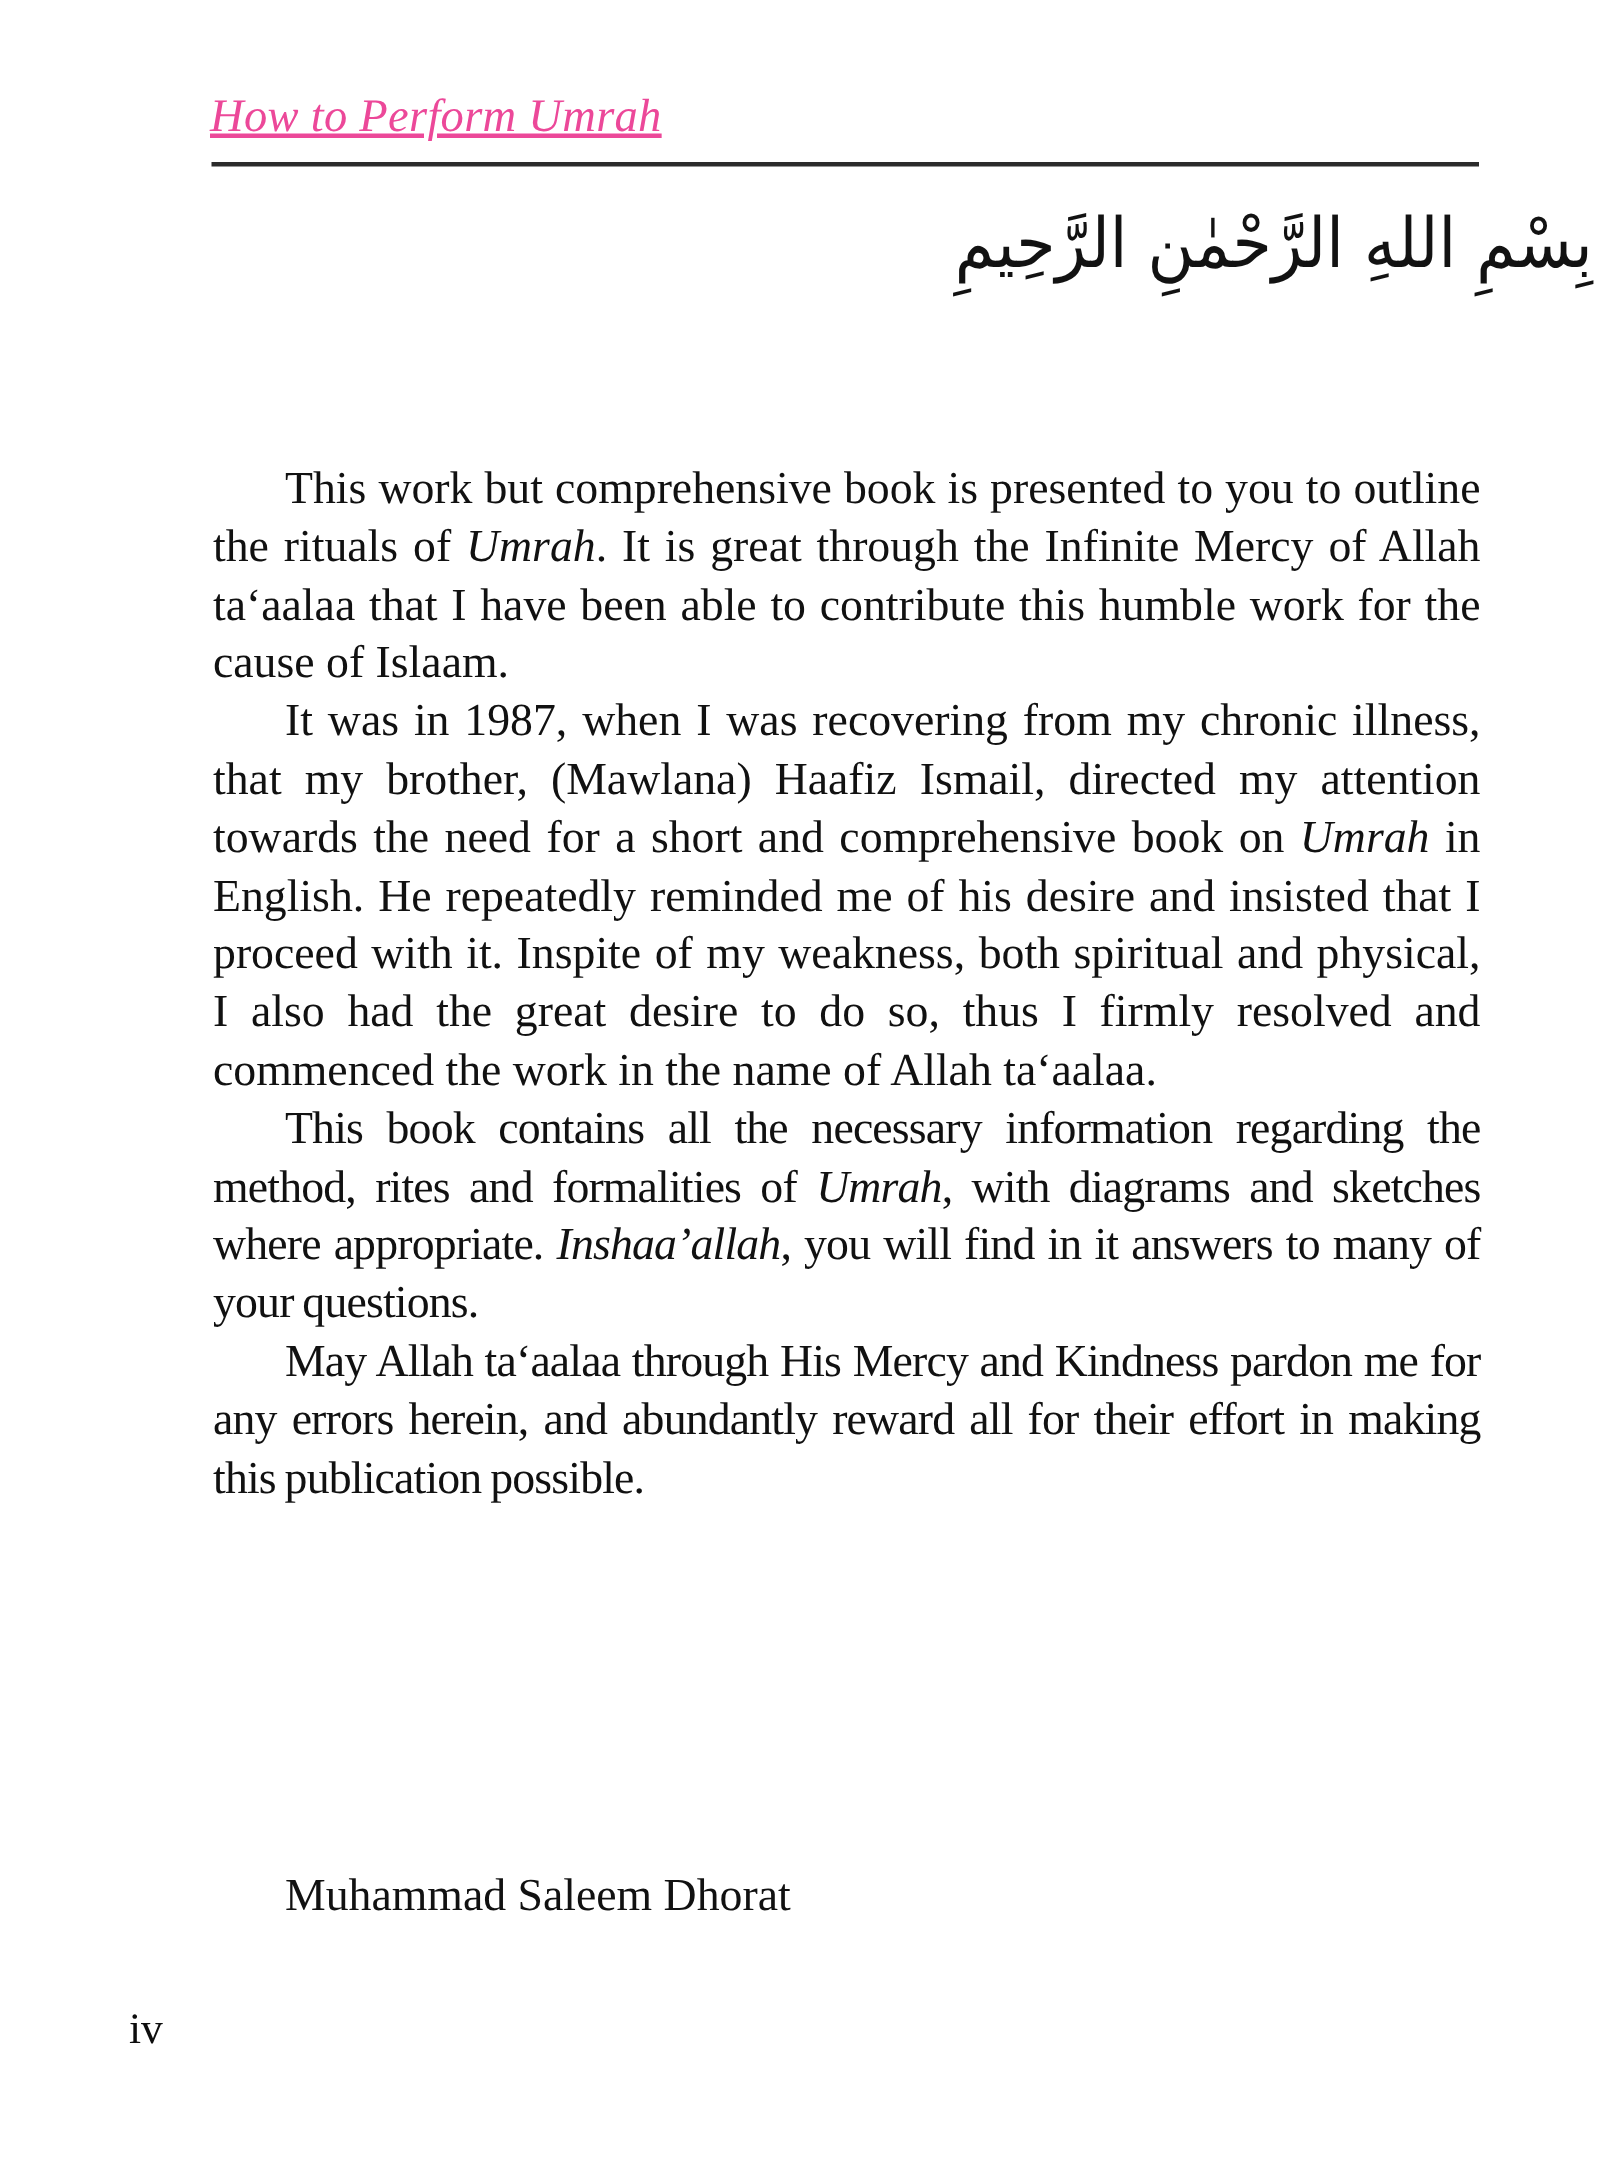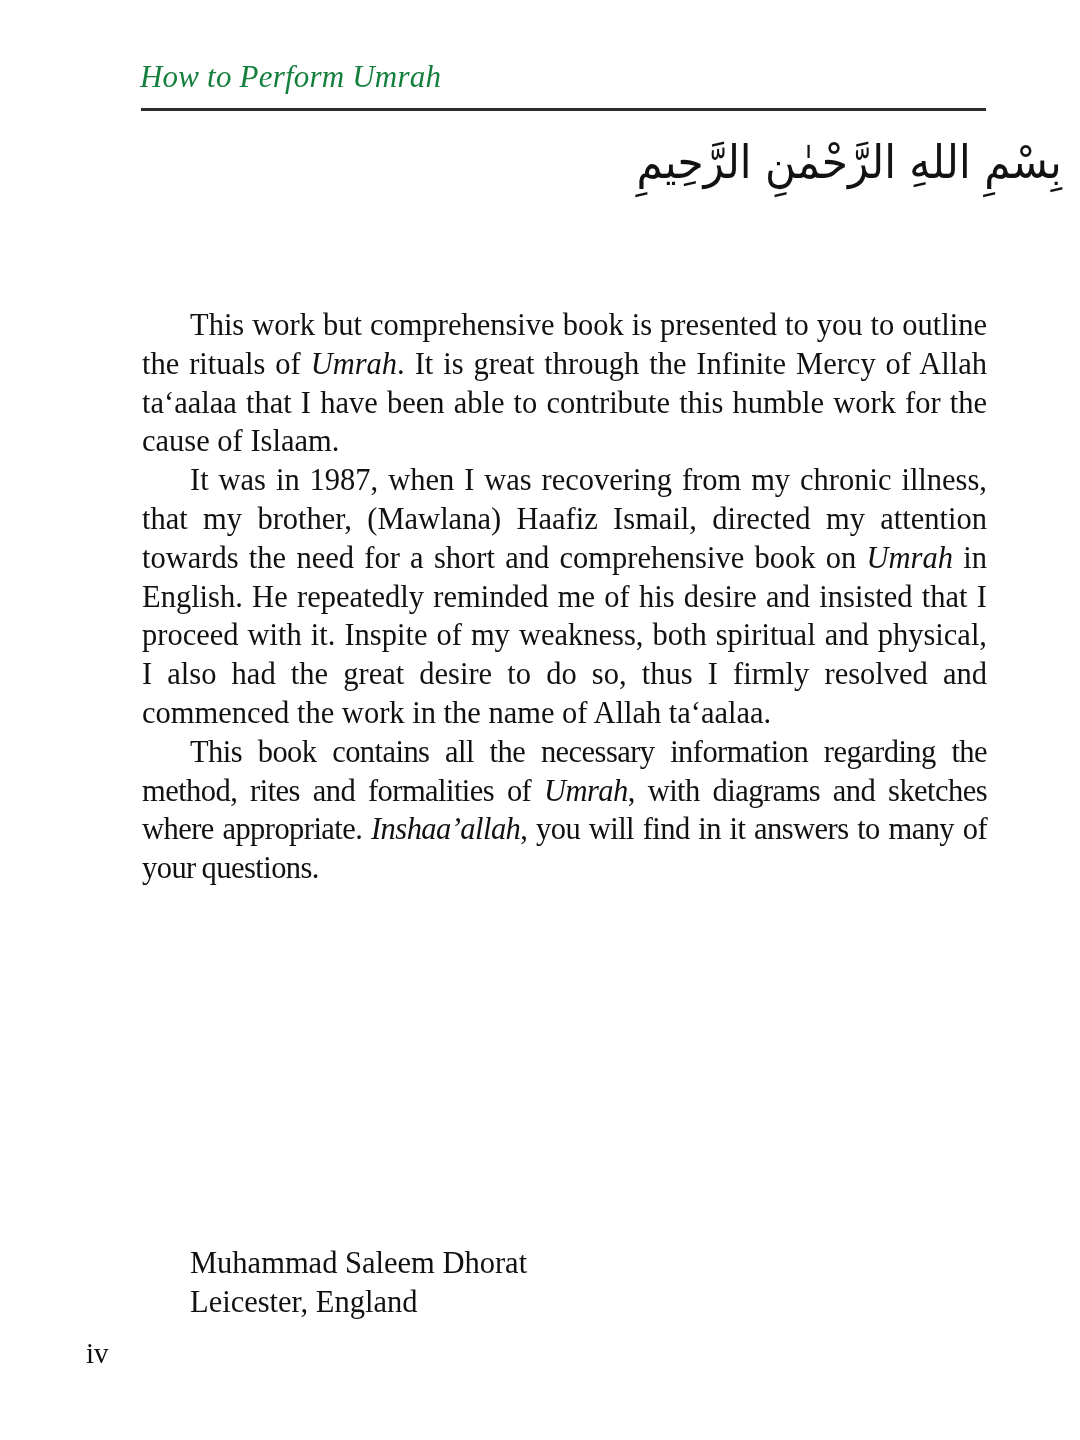--- a/index.html
+++ b/index.html
@@ -29,22 +29,23 @@
     position: absolute;
     left: 140px;
     top: 58px;
     width: 846px;
   }
   .running-header-title {
     font-style: italic;
     font-size: 31px;
     line-height: 38px;
     letter-spacing: 0.2px;
-    color: #15803d;
+    color: #ec4899;
     white-space: nowrap;
+    text-decoration: underline;
   }
   .header-rule {
     position: absolute;
     left: 141px;
     top: 108px;
     width: 845px;
     height: 0;
     border-top: 3px solid #2b2b2b;
   }
 
@@ -161,24 +162,24 @@
 
 
   <div class="textblock">
 
     <p class="para"><span>This work but comprehensive book is presented to you to outline the rituals of </span><i>Umrah</i><span>. It is great through the Infinite Mercy of Allah ta‘aalaa that I have been able to contribute this humble work for the cause of Islaam.</span></p>
 
     <p class="para"><span>It was in 1987, when I was recovering from my chronic illness, that my brother, (Mawlana) Haafiz Ismail, directed my attention towards the need for a short and comprehensive book on </span><i>Umrah</i><span> in English. He repeatedly reminded me of his desire and insisted that I proceed with it. Inspite of my weakness, both spiritual and physical, I also had the great desire to do so, thus I firmly resolved and commenced the work in the name of Allah ta‘aalaa.</span></p>
 
     <p class="para tight"><span>This book contains all the necessary information regarding the method, rites and formalities of </span><i>Umrah</i><span>, with diagrams and sketches where appropriate. </span><i>Inshaa’allah</i><span>, you will find in it answers to many of your questions.</span></p>
 
+    <p class="para tight"><span>May Allah ta‘aalaa through His Mercy and Kindness pardon me for any errors herein, and abundantly reward all for their effort in making this publication possible.</span></p>
 
 
   </div>
 
   <div class="signature">
     <div class="signature-line">Muhammad Saleem Dhorat</div>
-    <div class="signature-line">Leicester, England</div>
   </div>
 
   <div class="folio">iv</div>
 
 </div>
 
 </body></html>

